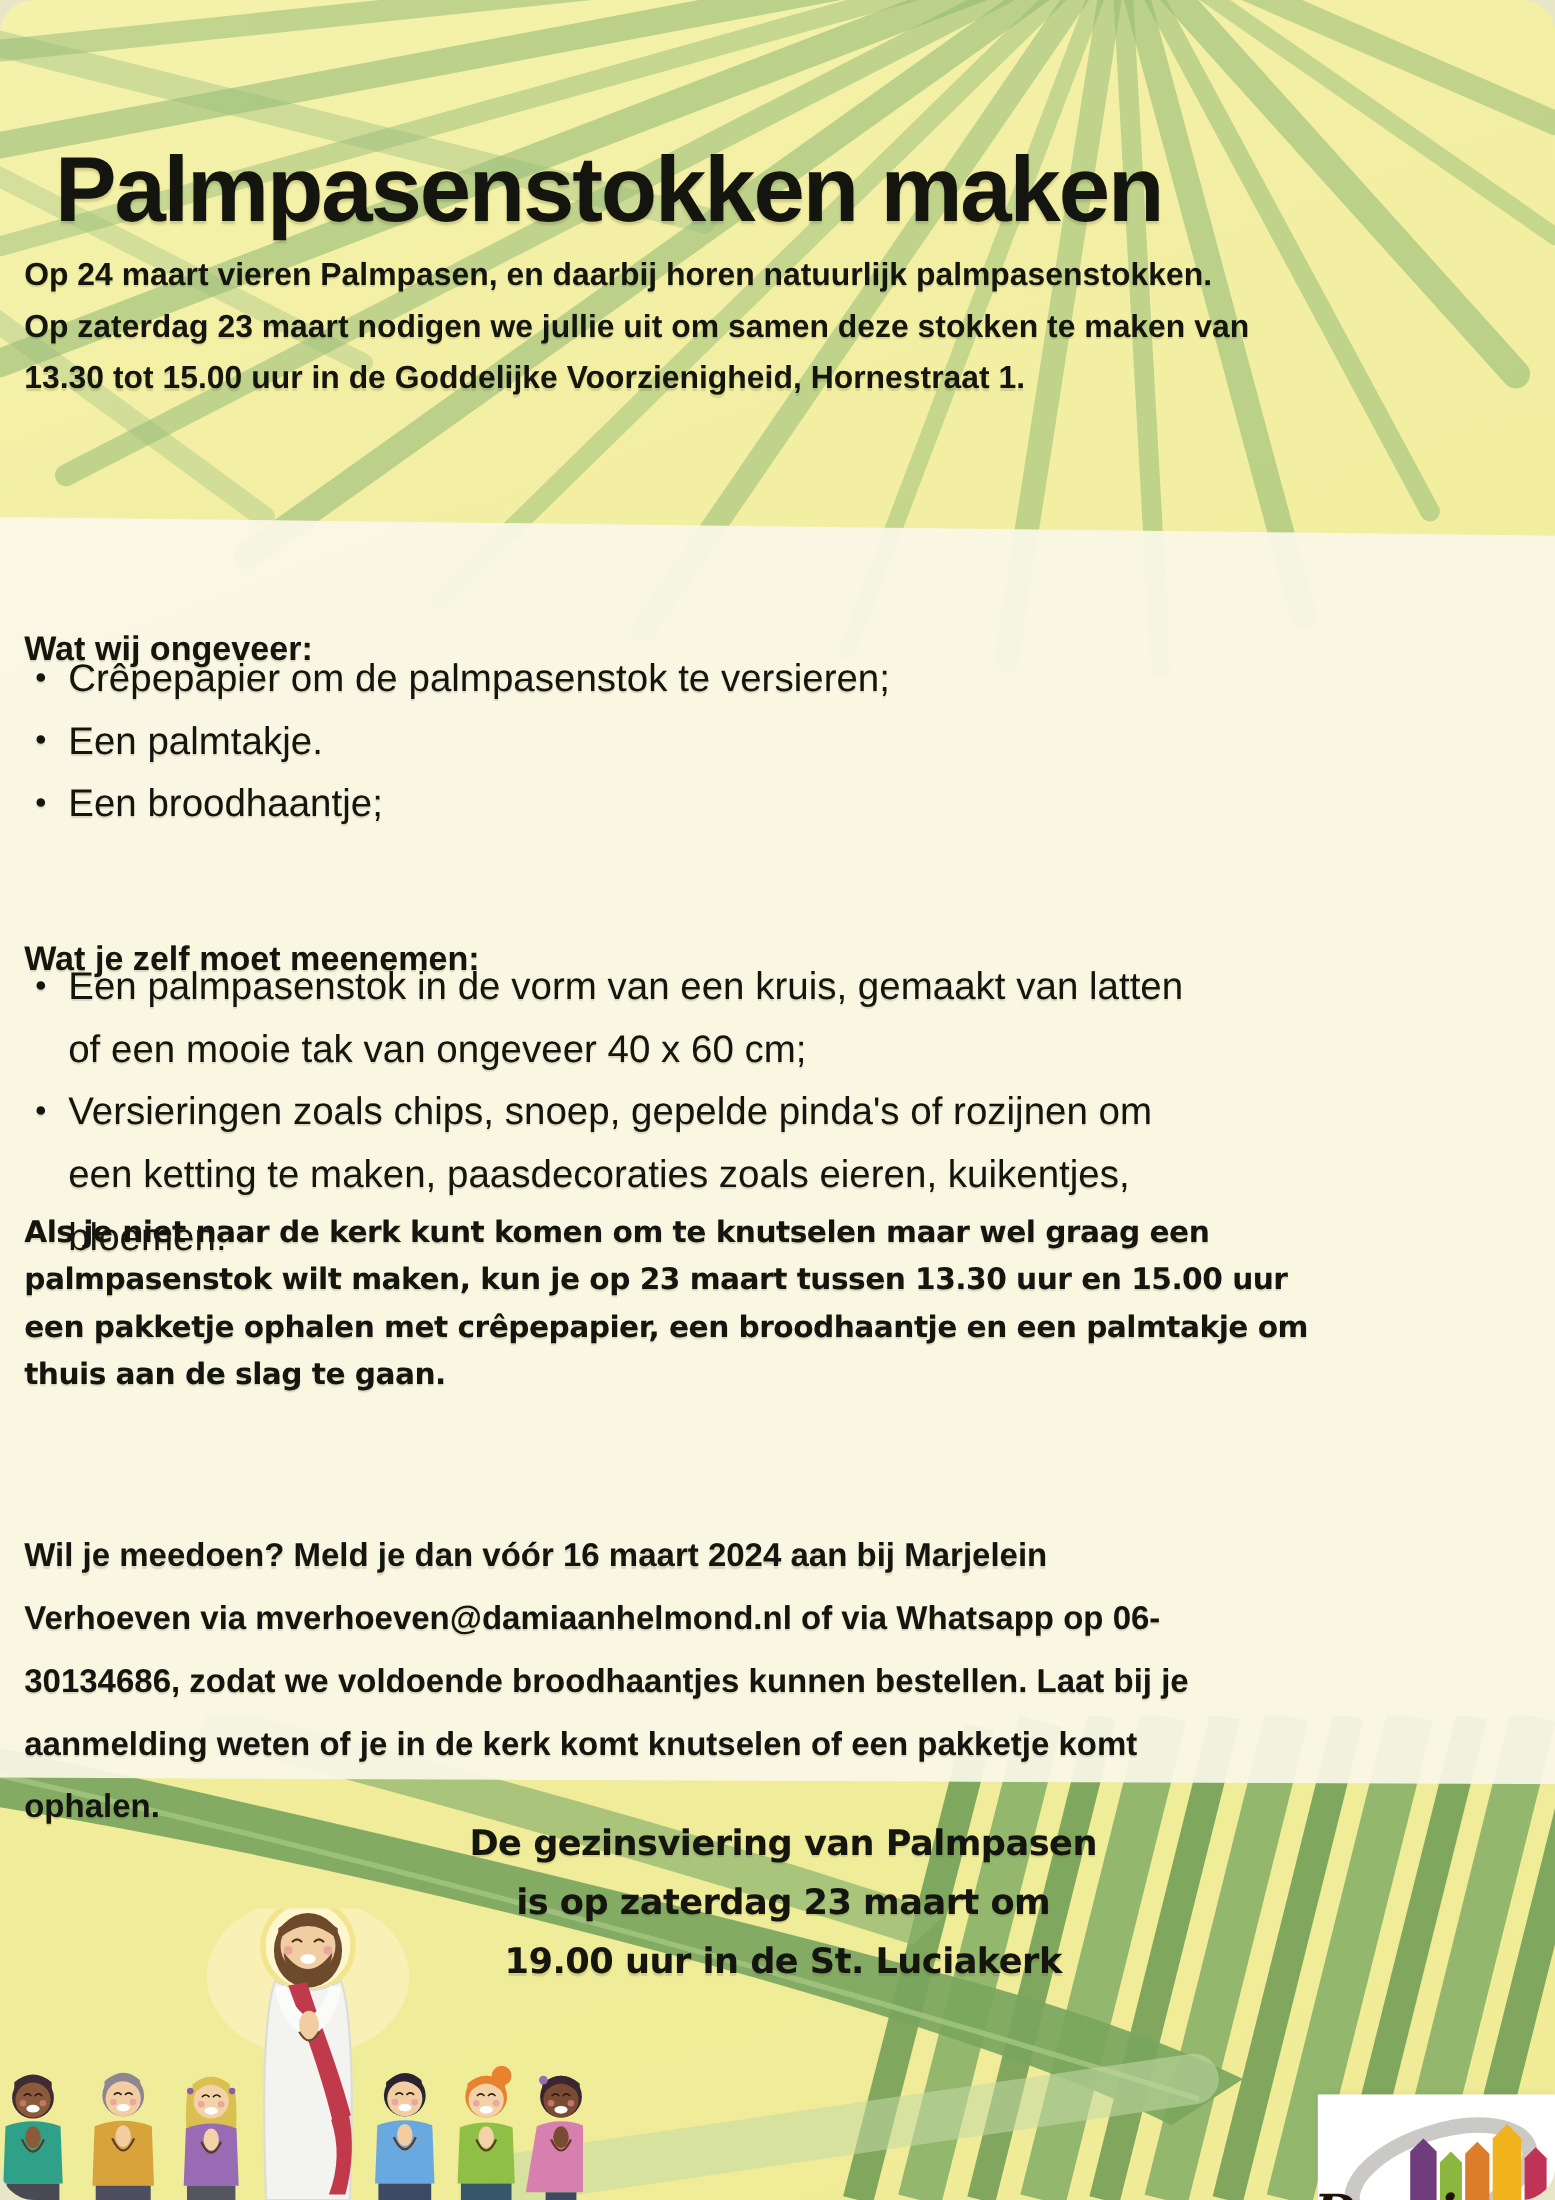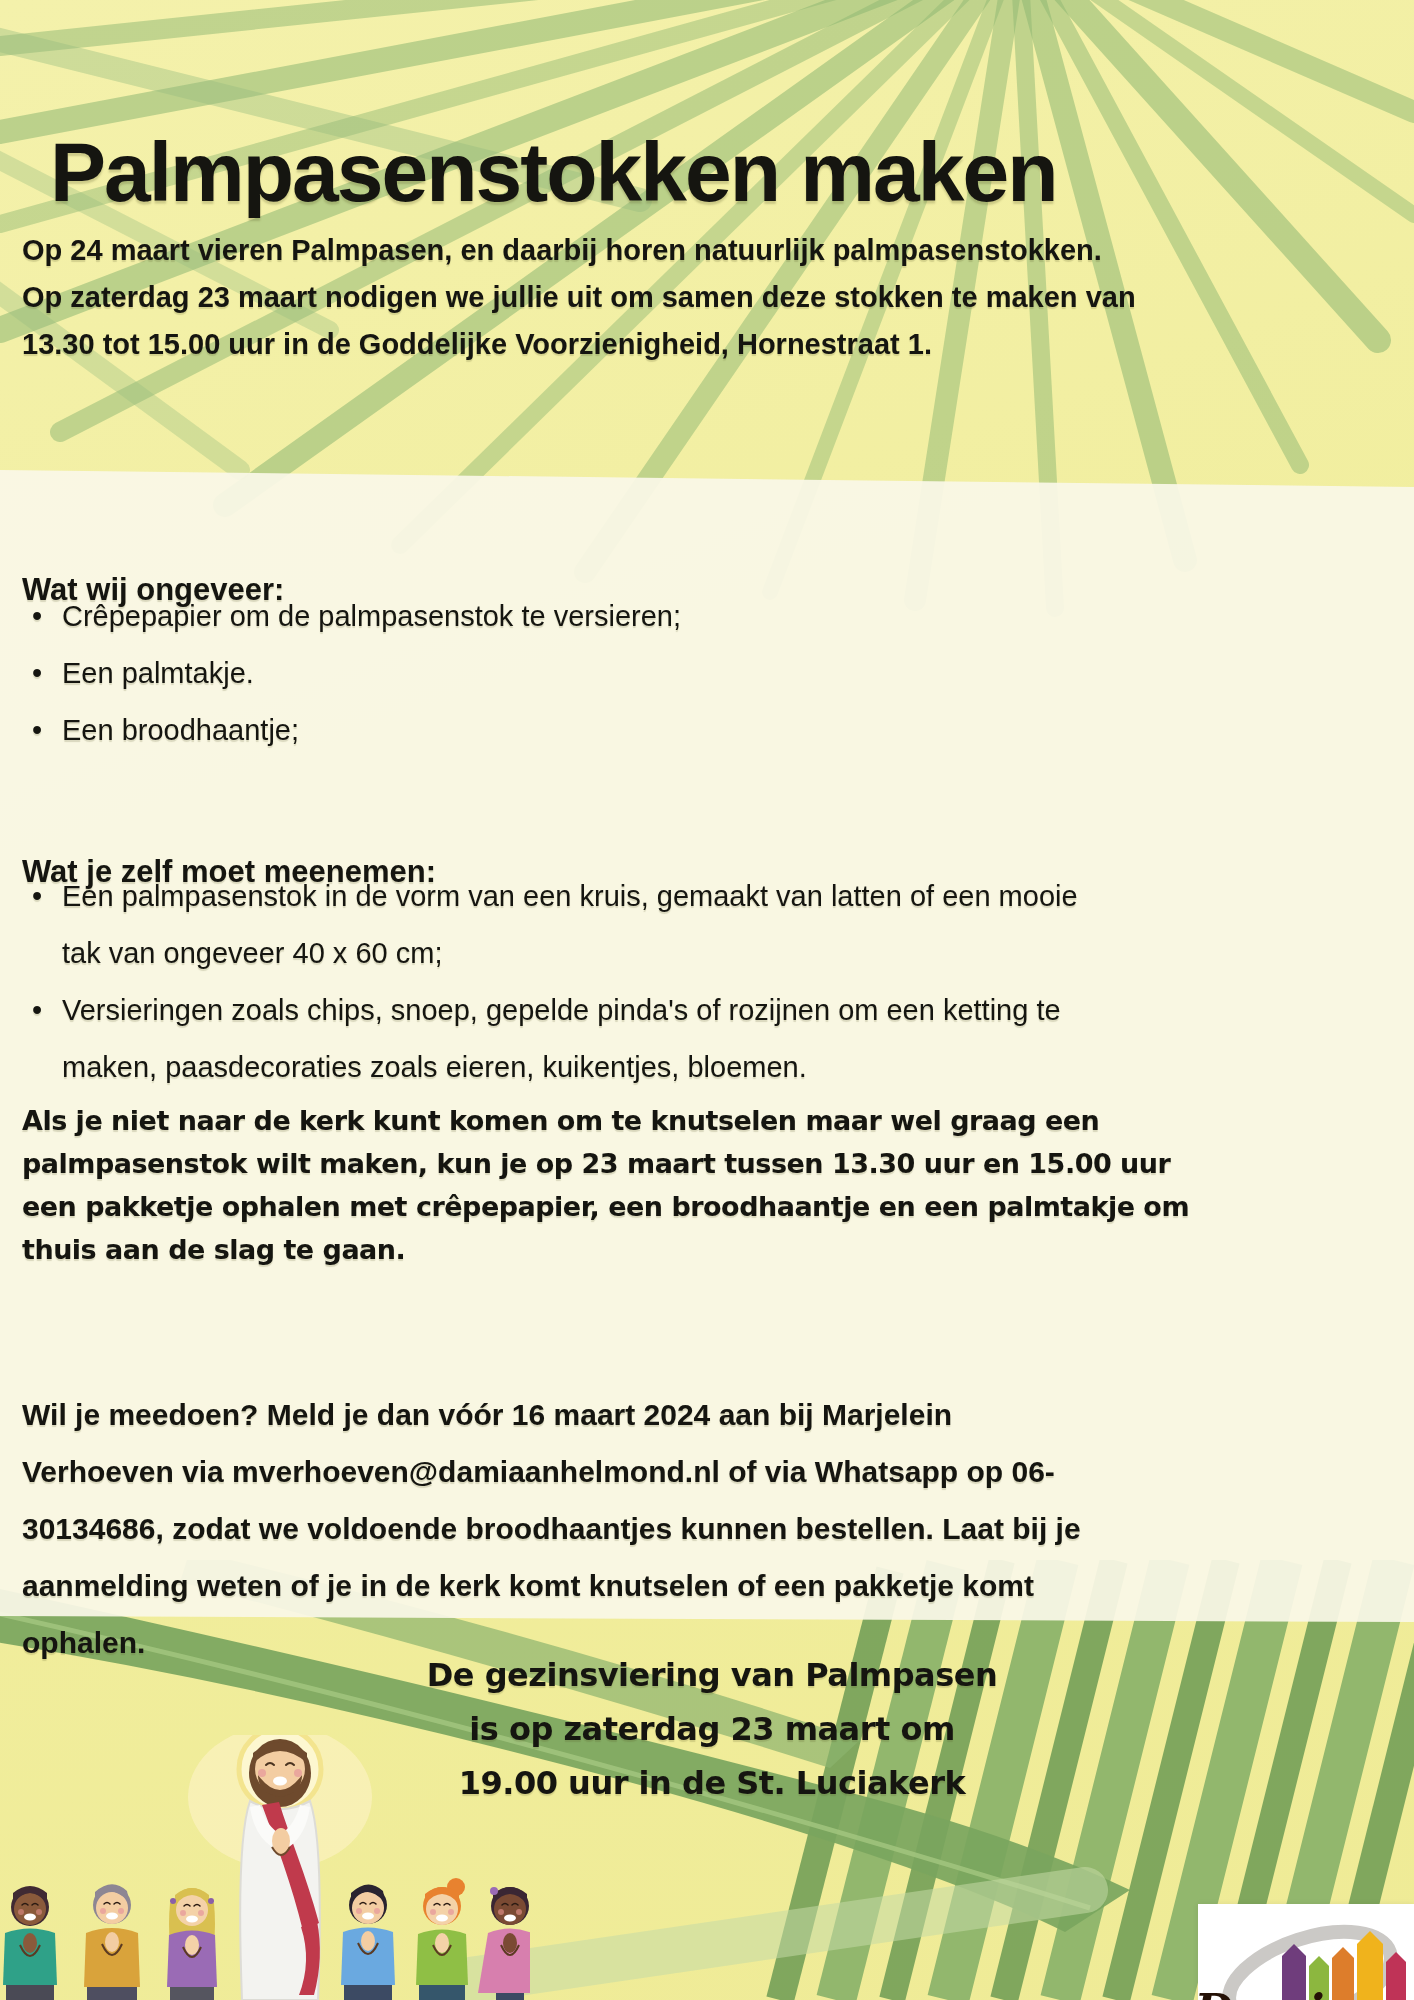--- a/index.html
+++ b/index.html
@@ -1,39 +1,39 @@
 <!DOCTYPE html>
 <html><head>
 <meta charset="utf-8">
 <style>
   html,body{margin:0;padding:0;background:#e8e6c9;}
   .page{
     position:relative;width:1414px;height:2000px;overflow:hidden;
     background:linear-gradient(160deg,#f4f1ab 0%,#f1ee9e 45%,#efeb96 100%);
-    font-family:"Liberation Sans",sans-serif;color:#151510;
+    font-family:"Liberation Sans",sans-serif;color:#151510;border-radius:31px;
   }
   svg{display:block}
   .bg-top{position:absolute;left:0;top:0;width:1414px;height:660px;z-index:0;}
   .bg-bottom{position:absolute;left:0;top:1560px;width:1414px;height:440px;z-index:1;}
   .panel{
     position:absolute;left:0;top:470px;width:1414px;height:1153px;z-index:2;
     background:rgba(250,247,231,0.93);
     clip-path:polygon(0 0,1414px 17px,1414px 1152px,0 1146px);
   }
   .txt{position:absolute;z-index:3;text-shadow:0 2px 1px rgba(90,90,40,.20);}
   .title{
     left:50px;top:72px;width:1330px;
     font-size:84px;font-weight:800;letter-spacing:-2px;line-height:1.05;
     text-shadow:0 3px 2px rgba(90,90,40,.25);
   }
   .intro{left:22px;top:198px;width:1125px;font-size:29px;font-weight:700;line-height:47px;}
   .sec-heading{font-size:31px;font-weight:800;}
   .h-provide{left:22px;top:546px;}
   .h-bring{left:22px;top:828px;}
-  ul.blist{margin:0;padding:0;list-style:none;font-size:29px;line-height:57px;font-weight:400;}
+  ul.blist{margin:0;padding:0;list-style:none;font-size:35px;line-height:57px;font-weight:400;}
   ul.blist li{position:relative;padding-left:40px;}
   ul.blist li::before{content:"\2022";position:absolute;left:10px;font-size:29px;}
   .list-provide{left:22px;top:588px;width:1080px;}
   .list-bring{left:22px;top:868px;width:1080px;}
   .pickup{left:22px;top:1072px;width:1180px;font-size:27px;font-weight:800;line-height:43px;
           font-family:"DejaVu Sans",sans-serif;letter-spacing:-0.5px;}
   .signup{left:22px;top:1356px;width:1080px;font-size:30px;font-weight:700;line-height:57px;}
   .service{
     left:352px;top:1648px;width:720px;text-align:center;z-index:3;
     font-family:"DejaVu Sans",sans-serif;font-size:32px;font-weight:800;line-height:54px;

